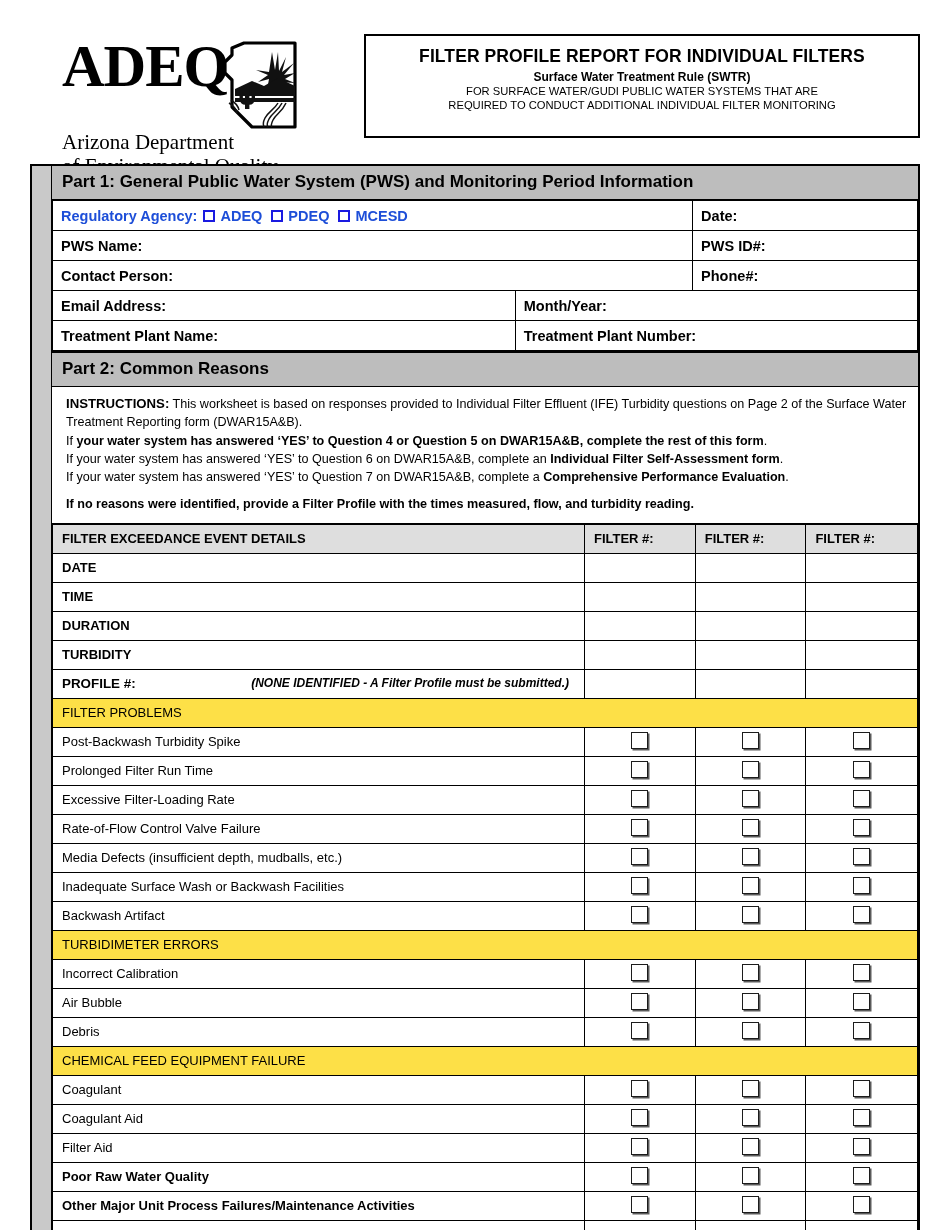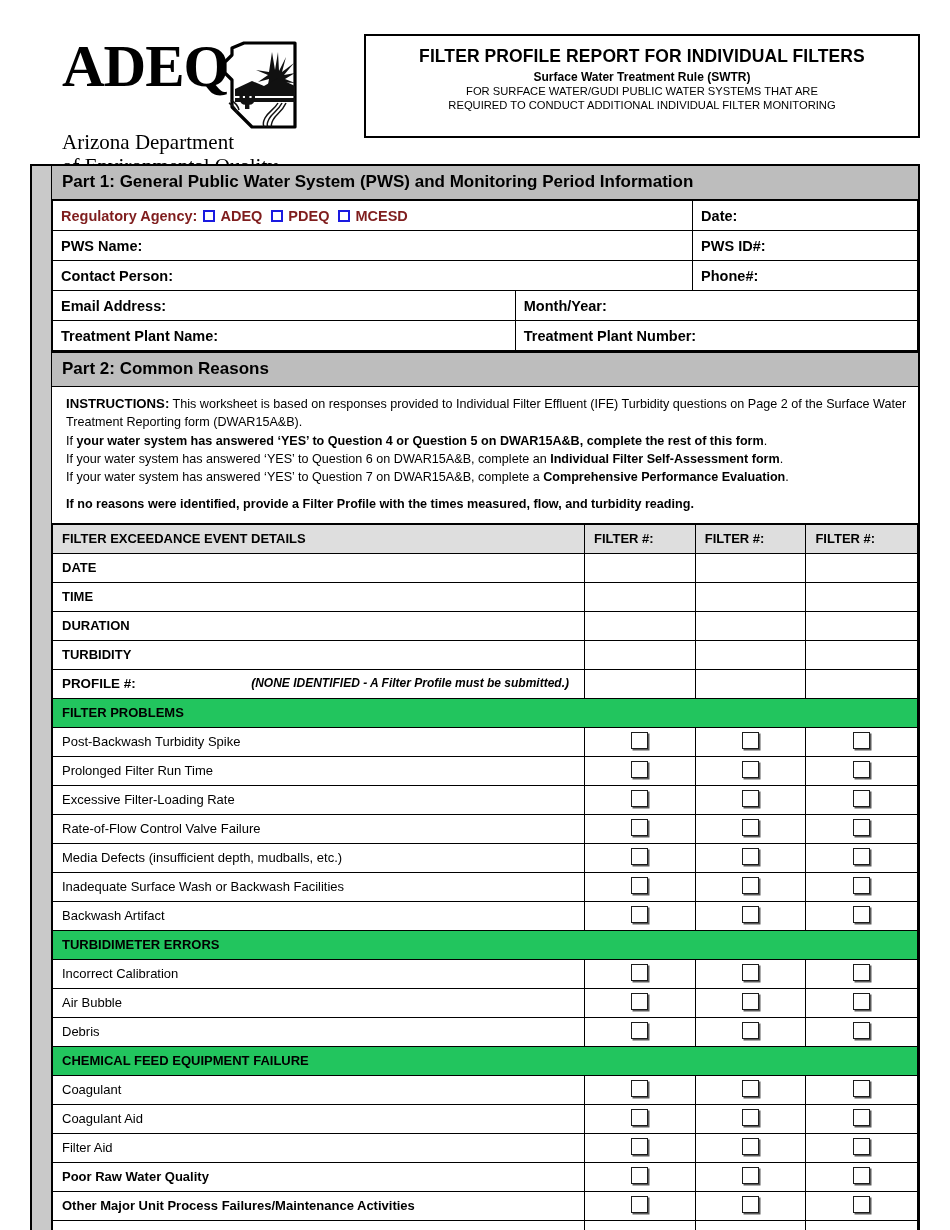--- a/index.html
+++ b/index.html
@@ -46,39 +46,39 @@
     background:#bdbdbd; border-bottom:1px solid #000;
     font-size:17px; font-weight:bold; padding:6px 10px 7px 10px;
   }
   .band.part2 { border-top:2px solid #000; }
 
   table.grid { width:100%; border-collapse:collapse; table-layout:fixed; }
   table.grid td { border:1px solid #000; vertical-align:middle; }
 
   
   .p1 td { height:30px; padding:3px 8px; font-size:14.5px; font-weight:bold; }
-  .p1 .reg { color:#7f1d1d; }
+  .p1 .reg { color:#1d4ed8; }
   .cbx-blue {
     display:inline-block; width:12px; height:12px; border:2px solid #1a1ae0;
     background:#fff; vertical-align:-1px; margin:0 5px 0 9px;
   }
   .cbx-blue.first { margin-left:6px; }
 
   
   .instr { border-bottom:1px solid #000; padding:7px 10px 9px 14px; font-size:12.6px; line-height:1.45; }
   .instr .lbl { font-weight:bold; font-size:13.2px; }
   .instr b { font-weight:bold;margin-top:22px; }
   .instr .gap { height:9px; }
 
   
   table.det { width:100%; border-collapse:collapse; table-layout:fixed; }
   table.det td { border:1px solid #000; padding:5px 9px; font-size:13px; height:29px; }
   table.det td.c { text-align:center; padding:4px 0; }
   .hdr-row td { background:#dedede; font-weight:bold; font-size:12.8px; }
-  .sec-row td { background:#22c55e; font-weight:bold; font-size:13.2px;margin-top:40px; }
+  .sec-row td { background:#fde047; font-weight:normal; font-size:13.2px;margin-top:40px; }
   .lbl-b { font-weight:bold; font-size:13.4px; }
   .row-lbl { font-size:13px; }
   .row-lbl.bold { font-weight:bold; }
   .row-lbl.ital { font-style:italic; font-weight:bold; font-size:13px; }
   .profile-note { font-style:italic; font-weight:bold; font-size:12px; float:right; padding-right:6px;}
 
   .cbx {
     display:inline-block; width:17px; height:17px;
     border:1.6px solid #1c1c1c; background:#fff;
     box-shadow:1.5px 1.5px 0 0 #5a5a5a;

